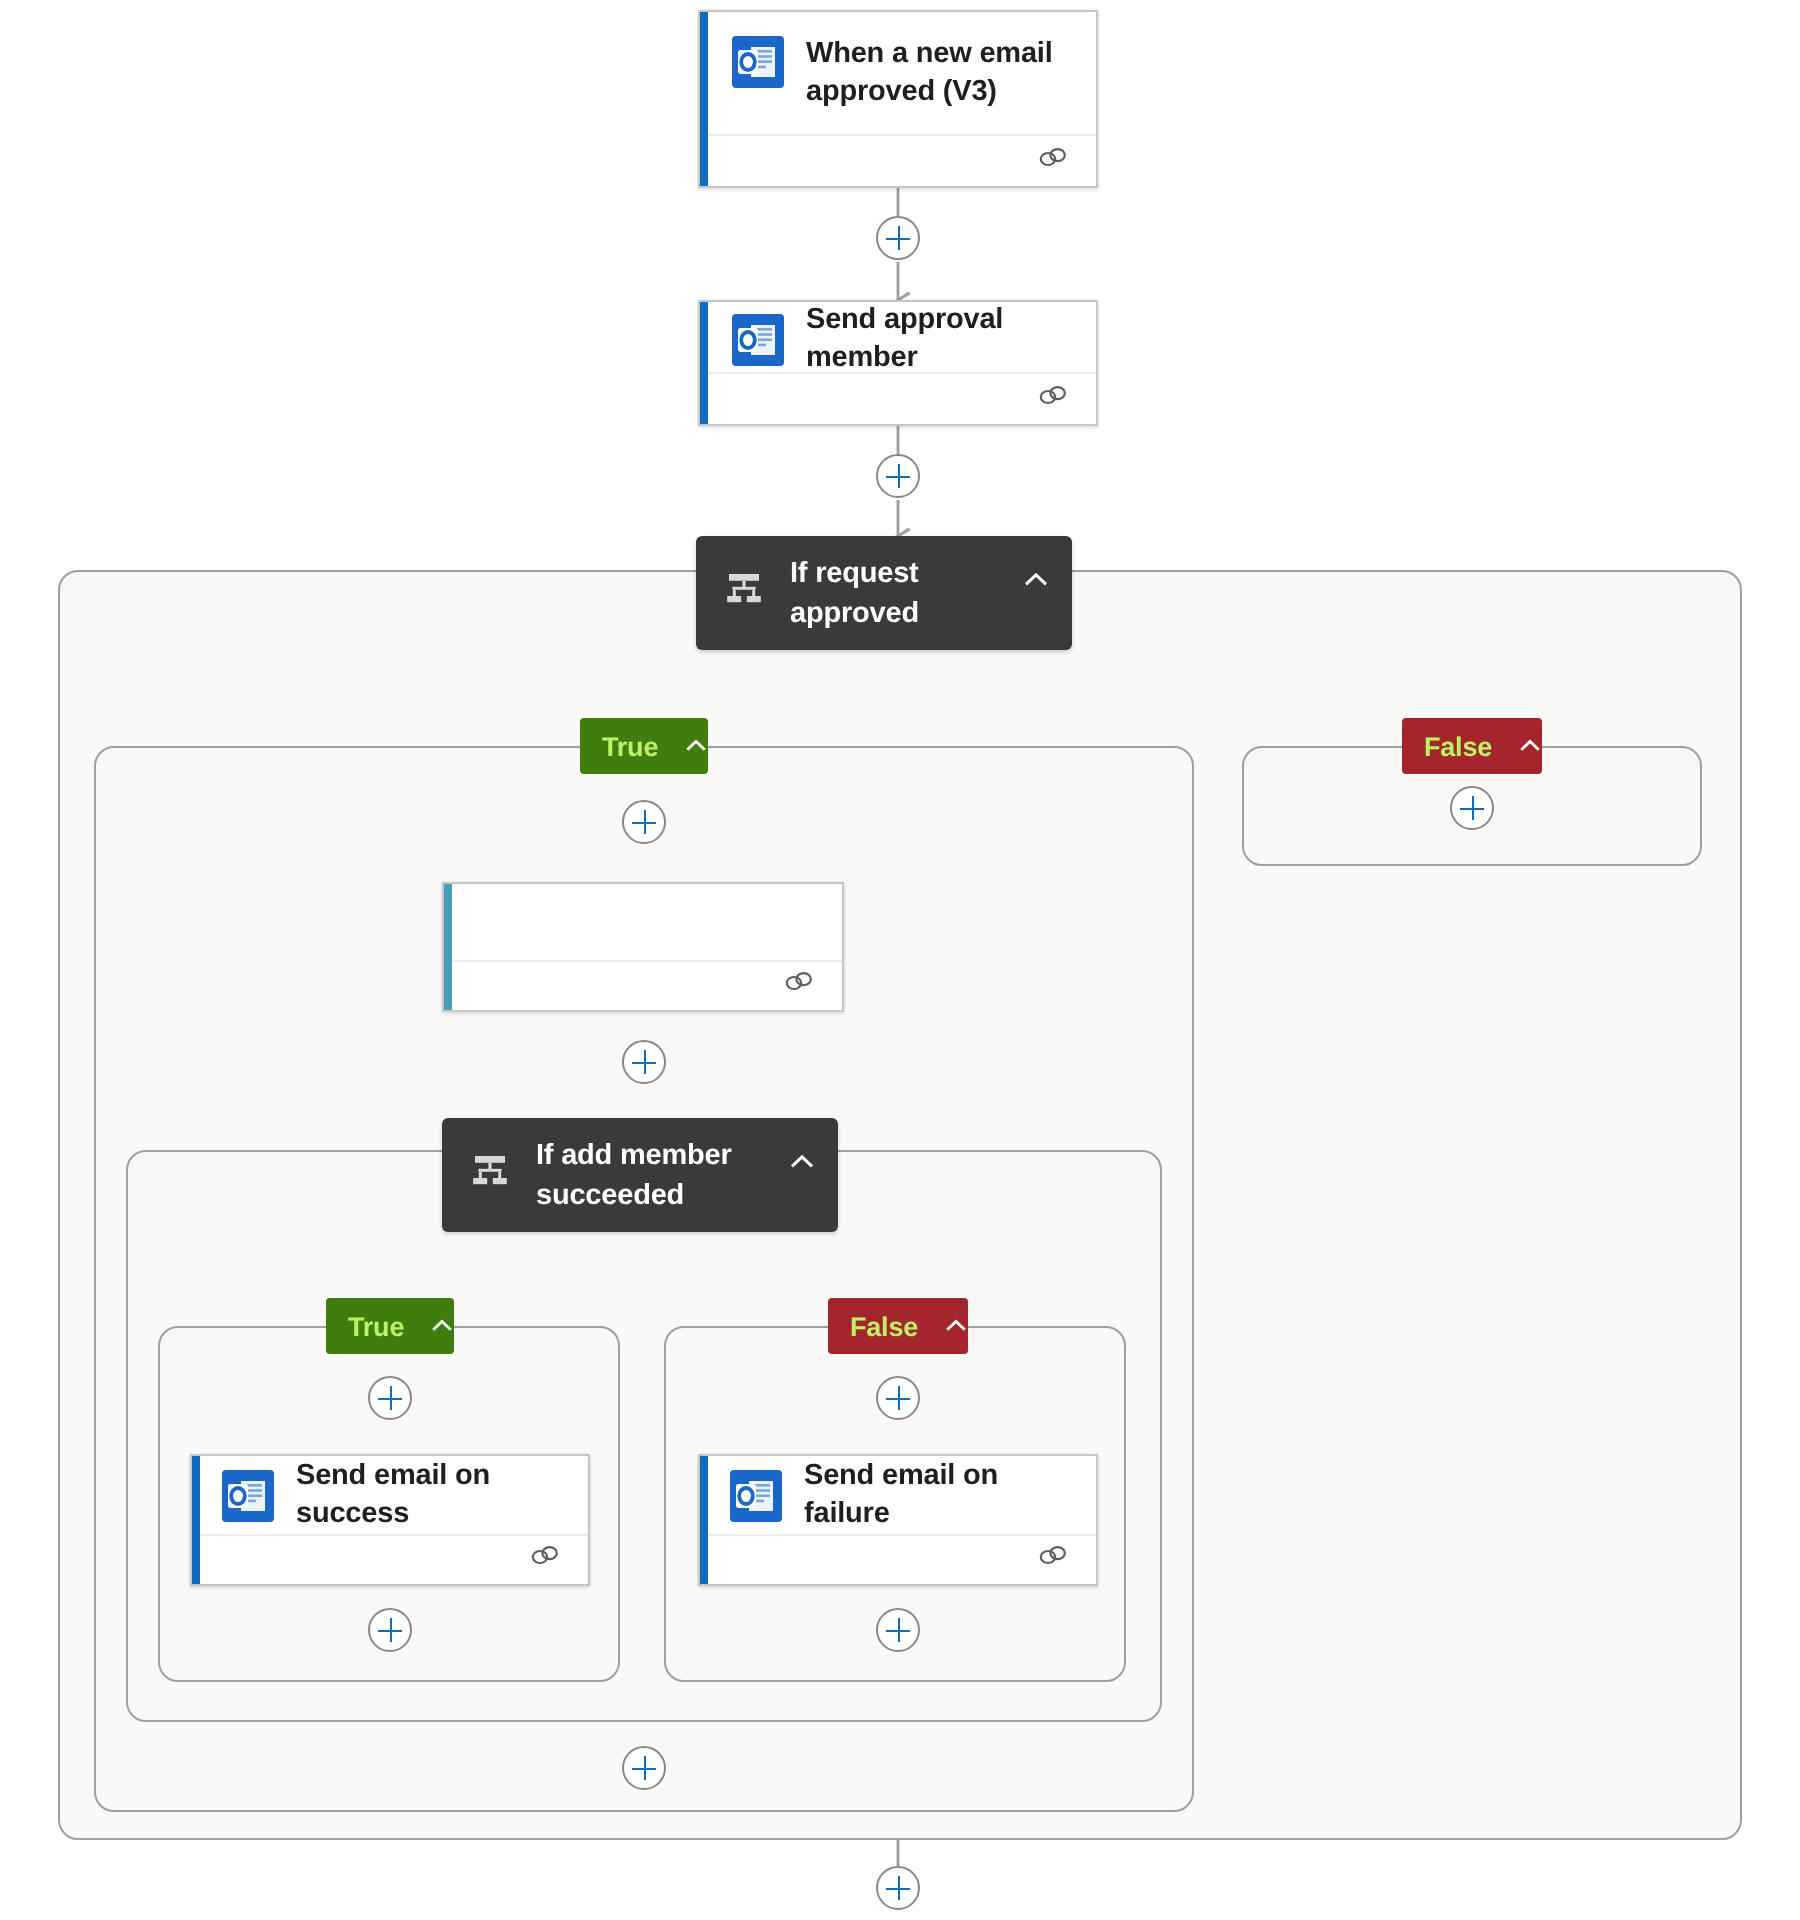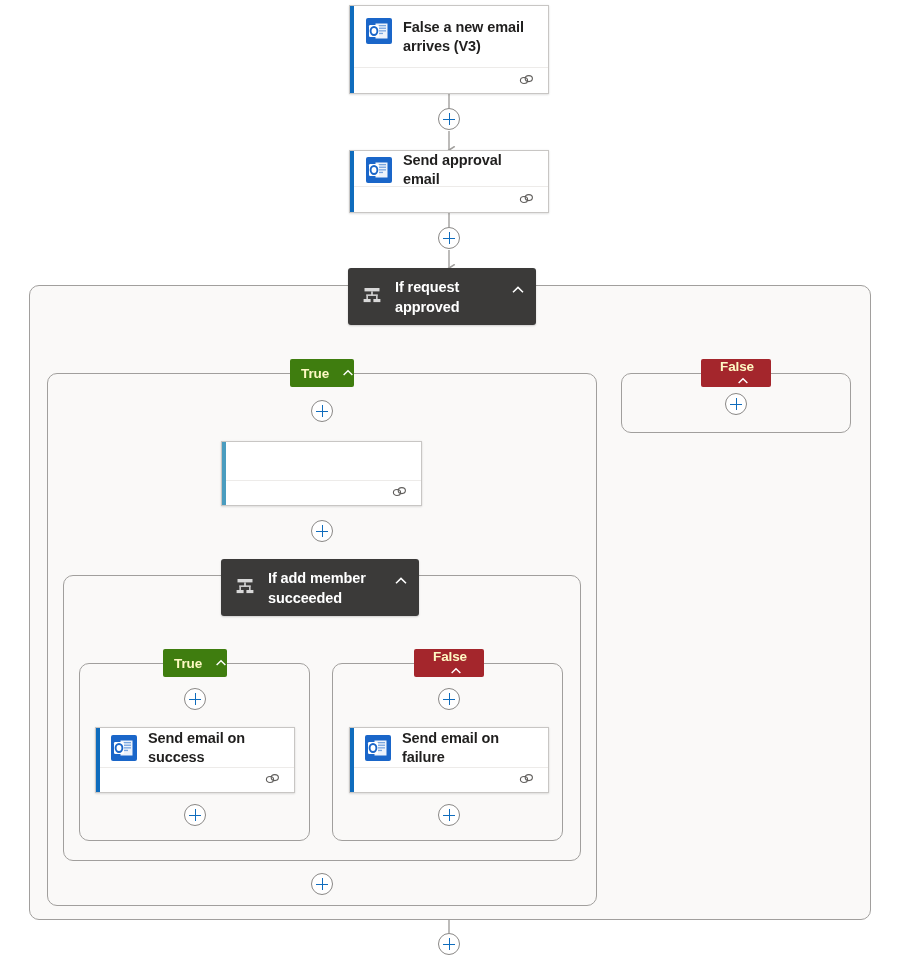--- a/index.html
+++ b/index.html
@@ -116,32 +116,32 @@
 
   
   .badge {
     position: absolute;
     height: 28px;
     border-radius: 2px;
     display: flex;
     align-items: center;
     padding: 0 9px 0 11px;
     box-sizing: border-box;
-    color: #fef9c3;
+    color: #bef264;
     font-size: 13.5px;
     font-weight: 700;
     letter-spacing: -0.1px;
     z-index: 6;
   }
   .badge .chev {
     width: 14px; height: 14px;
     margin-left: 12px;
   }
   .badge.true  { background: #3f7d0f; }
-  .badge.false { background: #a4262c; flex-direction: column; }
+  .badge.false { background: #a4262c; }
 
   
   .plus {
     position: absolute;
     width: 22px; height: 22px;
     border-radius: 50%;
     background: #ffffff;
     border: 1px solid #8a8886;
     box-sizing: border-box;
     z-index: 5;
@@ -235,21 +235,21 @@
           <rect x="0" y="0" width="26" height="26" fill="#1a66c9"></rect>
           <rect x="9.5" y="5.5" width="12" height="15" fill="#ffffff" opacity="0.92"></rect>
           <rect x="11" y="7" width="9" height="1.3" fill="#1a66c9" opacity="0.55"></rect>
           <rect x="11" y="9.6" width="9" height="1.3" fill="#1a66c9" opacity="0.55"></rect>
           <rect x="11" y="12.2" width="9" height="1.3" fill="#1a66c9" opacity="0.55"></rect>
           <rect x="11" y="14.8" width="6" height="1.3" fill="#1a66c9" opacity="0.55"></rect>
           <rect x="3" y="7" width="10" height="12" rx="1.2" fill="#ffffff"></rect>
           <ellipse cx="8" cy="13" rx="3.4" ry="4" fill="none" stroke="#1a66c9" stroke-width="1.9"></ellipse>
         </svg>
       </span>
-      <span class="cardtitle">False a new email arrives (V3)</span>
+      <span class="cardtitle">When a new email approved (V3)</span>
     </div>
     <div class="cardfoot">
       <span>
         <svg width="15" height="12" viewBox="0 0 15 12" xmlns="http://www.w3.org/2000/svg">
           <ellipse cx="5" cy="6.5" rx="3.6" ry="3" fill="none" stroke="#605e5c" stroke-width="1.1"></ellipse>
           <ellipse cx="9.8" cy="4.6" rx="3.6" ry="3" fill="none" stroke="#605e5c" stroke-width="1.1"></ellipse>
         </svg>
       </span>
     </div>
   </div>
@@ -264,21 +264,21 @@
           <rect x="0" y="0" width="26" height="26" fill="#1a66c9"></rect>
           <rect x="9.5" y="5.5" width="12" height="15" fill="#ffffff" opacity="0.92"></rect>
           <rect x="11" y="7" width="9" height="1.3" fill="#1a66c9" opacity="0.55"></rect>
           <rect x="11" y="9.6" width="9" height="1.3" fill="#1a66c9" opacity="0.55"></rect>
           <rect x="11" y="12.2" width="9" height="1.3" fill="#1a66c9" opacity="0.55"></rect>
           <rect x="11" y="14.8" width="6" height="1.3" fill="#1a66c9" opacity="0.55"></rect>
           <rect x="3" y="7" width="10" height="12" rx="1.2" fill="#ffffff"></rect>
           <ellipse cx="8" cy="13" rx="3.4" ry="4" fill="none" stroke="#1a66c9" stroke-width="1.9"></ellipse>
         </svg>
       </span>
-      <span class="cardtitle">Send approval email</span>
+      <span class="cardtitle">Send approval member</span>
     </div>
     <div class="cardfoot">
       <span>
         <svg width="15" height="12" viewBox="0 0 15 12" xmlns="http://www.w3.org/2000/svg">
           <ellipse cx="5" cy="6.5" rx="3.6" ry="3" fill="none" stroke="#605e5c" stroke-width="1.1"></ellipse>
           <ellipse cx="9.8" cy="4.6" rx="3.6" ry="3" fill="none" stroke="#605e5c" stroke-width="1.1"></ellipse>
         </svg>
       </span>
     </div>
   </div>

